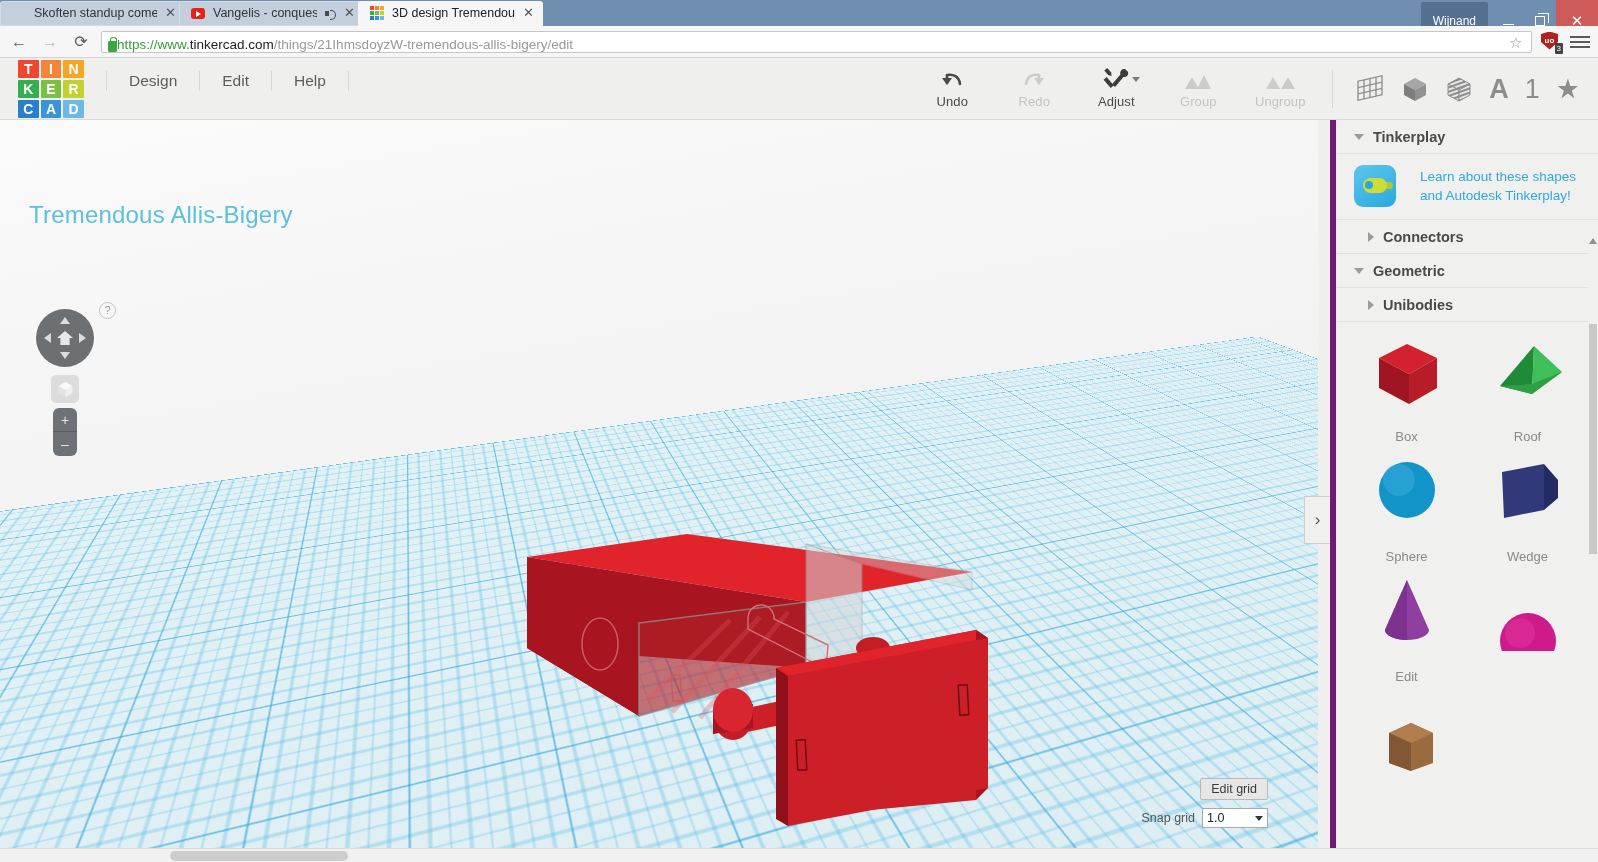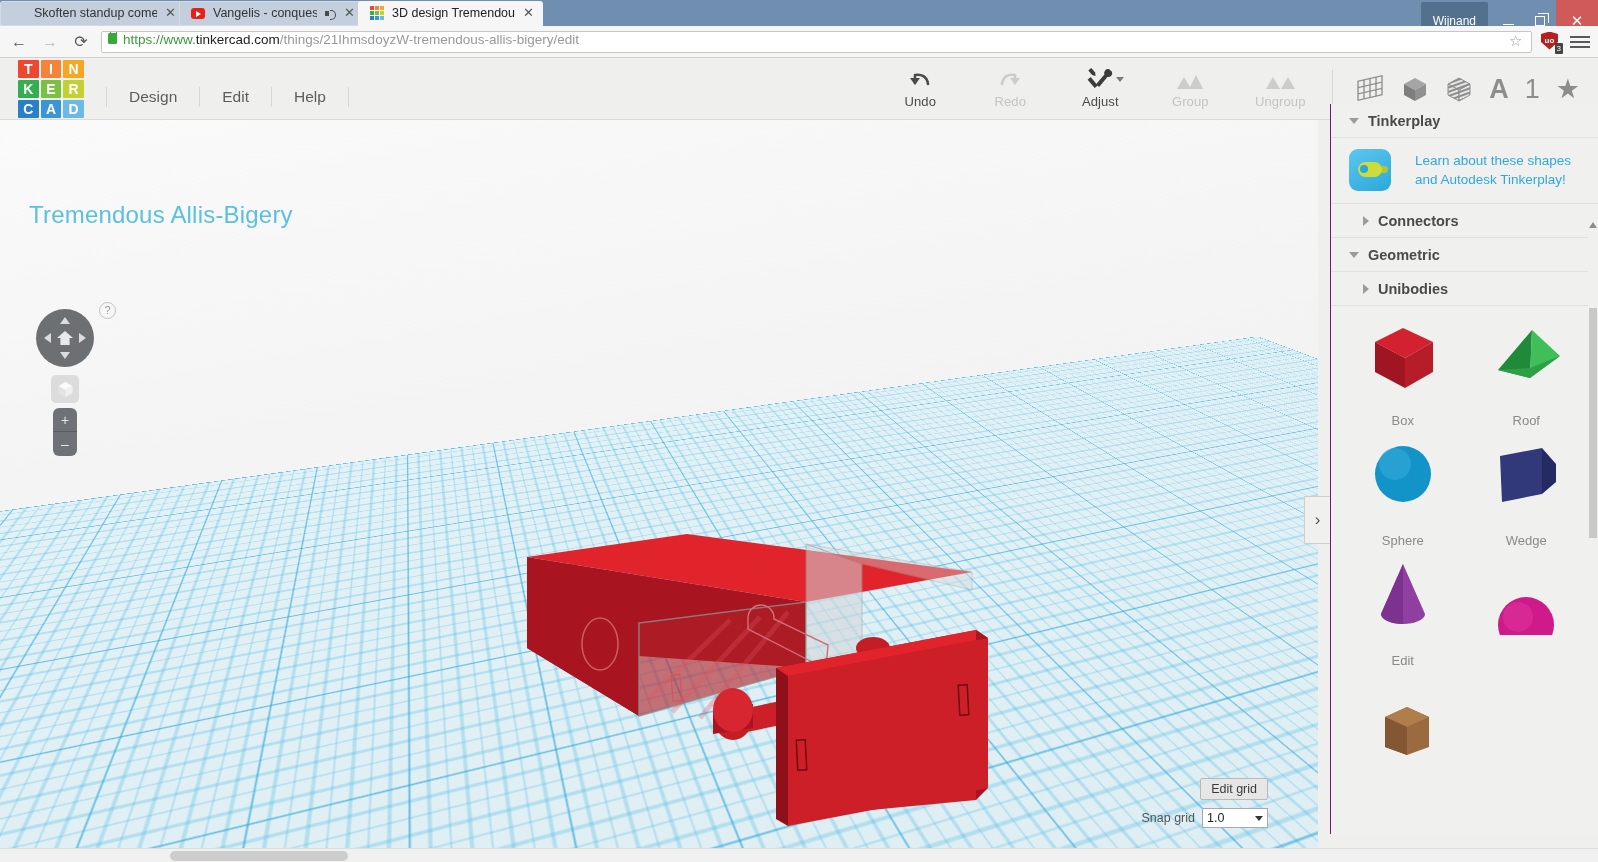--- a/index.html
+++ b/index.html
@@ -79,21 +79,21 @@
 
   .navbar{
     position:absolute; left:0; top:26px; width:1598px; height:32px;
     background:#f6f6f6; border-bottom:1px solid #cfcfcf;
     display:flex; align-items:center; padding:0 8px; gap:9px;
   }
   .navbtn{ width:22px;height:22px; display:flex;align-items:center;justify-content:center; cursor:pointer; color:#5a5a5a; }
   .navbtn.dim{ color:#bdbdbd; }
   .urlbar{
     flex:1 1 auto; height:22px; background:#fff; border:1px solid #c6c6c6;
-    border-radius:2px; display:flex; align-items:flex-start; padding:0 6px; gap:6px;
+    border-radius:2px; display:flex; align-items:flex-end; padding:0 6px; 
     font-size:13.5px; overflow:hidden; white-space:nowrap;
   }
   .lock{
     width:9px;height:11px; position:relative; flex:0 0 9px;
     background:#3aa83a; border-radius:1.5px; margin-top:1px;
   }
   .lock::before{
     content:""; position:absolute; left:2px; top:-4px; width:5px; height:6px;
     border:1.6px solid #3aa83a; border-bottom:none; border-radius:3px 3px 0 0;
   }
@@ -128,28 +128,28 @@
   }
   .logo{
     margin-left:18px; width:66px; height:58px; display:grid;
     grid-template-columns:repeat(3,1fr); grid-template-rows:repeat(3,1fr); gap:2px;
   }
   .logo span{
     display:flex; align-items:center; justify-content:center;
     color:#fff; font-weight:bold; font-size:14px; border-radius:1px;
     font-family:"Liberation Sans", sans-serif;
   }
-  .menu{ display:flex; align-items:flex-end; margin-left:22px; height:36px; }
+  .menu{ display:flex; align-items:flex-start; margin-left:22px; height:36px; }
   .menu-item{
     padding:0 22px; font-size:15.5px; color:#5d5d5d; cursor:pointer;
     border-right:1px solid #d7d7d7; line-height:20px;
   }
   .menu-item:first-child{ border-left:1px solid #d7d7d7; }
 
-  .tool-center{ margin-left:auto; display:flex; align-items:flex-end; gap:14px; }
+  .tool-center{ margin-left:auto; display:flex; align-items:flex-end; gap:6px; }
   .tool{
     width:76px; display:flex; flex-direction:column; align-items:center; gap:3px;
     cursor:pointer; color:#4a4a4a; padding-bottom:4px; position:relative;
   }
   .tool.disabled{ color:#c4c4c4; cursor:default; }
   .tool .ti{ height:26px; display:flex; align-items:flex-end; justify-content:center; }
   .tool .tl{ font-size:13px; letter-spacing:.1px; }
   .caret-sm{
     position:absolute; right:14px; top:12px; width:0;height:0;
     border-left:4px solid transparent;border-right:4px solid transparent;border-top:5px solid #7b7b7b;
@@ -238,22 +238,22 @@
   
   .panel-toggle{
     position:absolute; left:1304px; top:437px; width:26px; height:48px;
     background:#f0f0ee; border:1px solid #cfcfcf; border-right:none;
     display:flex; align-items:center; justify-content:center;
     font-size:17px; color:#555; cursor:pointer; z-index:20;
   }
 
   
   .panel{
-    position:absolute; left:1330px; top:45px; width:268px; height:730px;
-    background:#f0f0ee; border-left:1px solid #701a75; overflow:hidden;
+    position:absolute; left:1330px; top:61px; width:268px; height:730px;
+    background:#f0f0ee; border-left:6px solid #701a75; overflow:hidden;
   }
   .sect-hd{
     display:flex; align-items:center; gap:9px; padding:9px 14px 8px 18px;
     font-size:14.5px; color:#4a4a4a; font-weight:bold; cursor:pointer;
     border-bottom:1px solid #e0e0de;
   }
   .sect-hd.sub{ padding-left:32px; font-weight:bold; }
   .tri-d{ width:0;height:0;border-left:5px solid transparent;border-right:5px solid transparent;border-top:6px solid #9b9b9b; }
   .tri-r{ width:0;height:0;border-top:5px solid transparent;border-bottom:5px solid transparent;border-left:6px solid #9b9b9b; }
   .promo{

